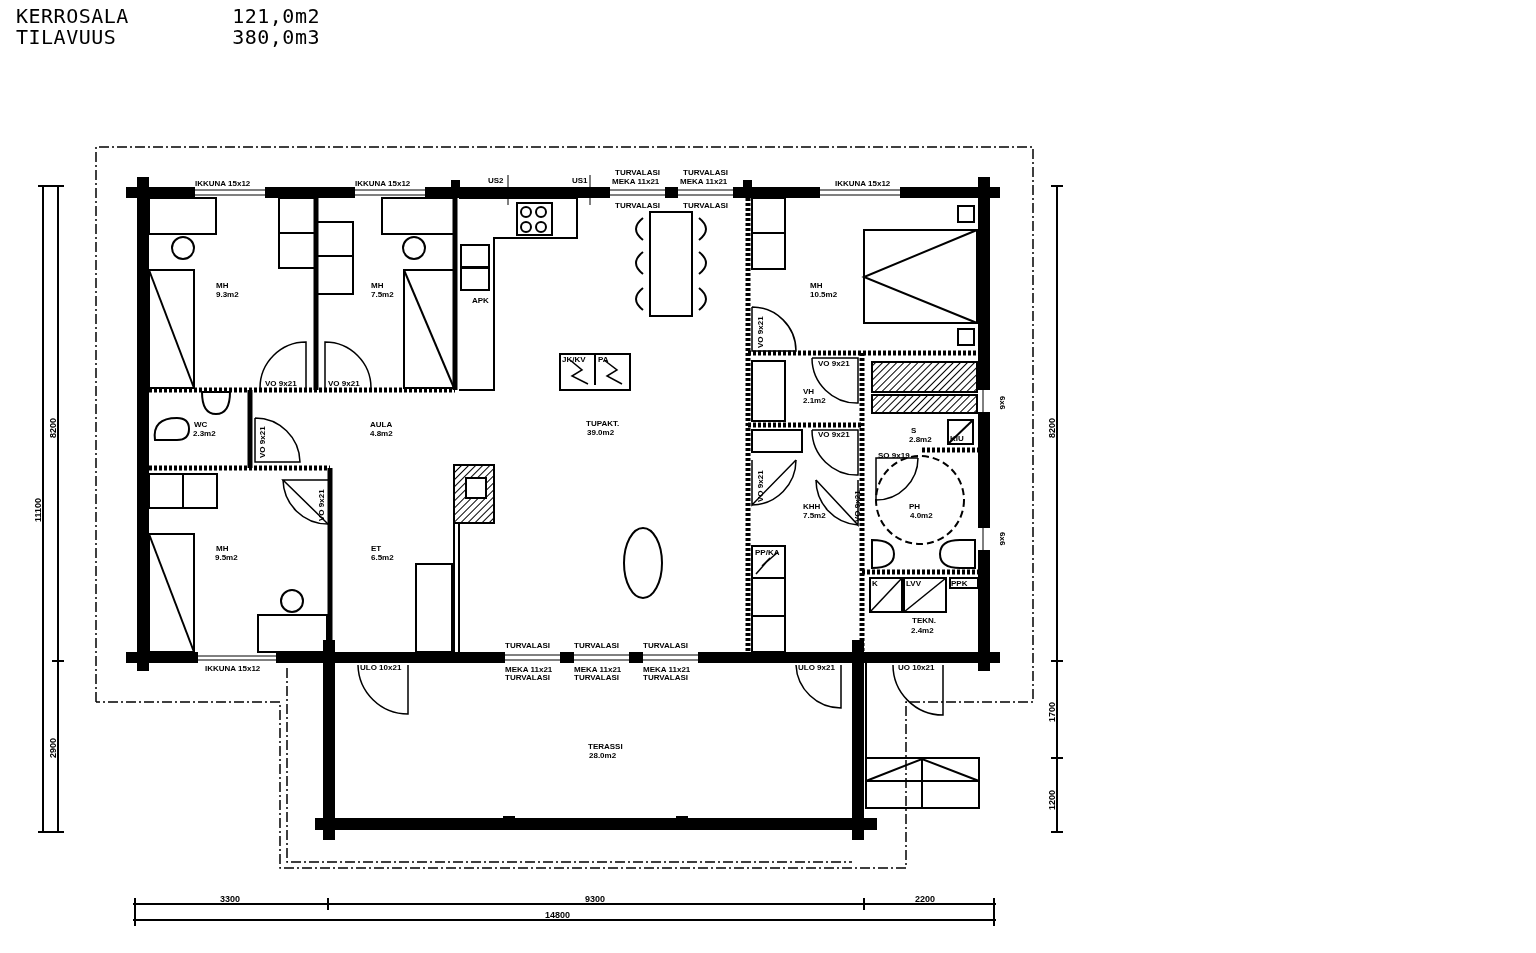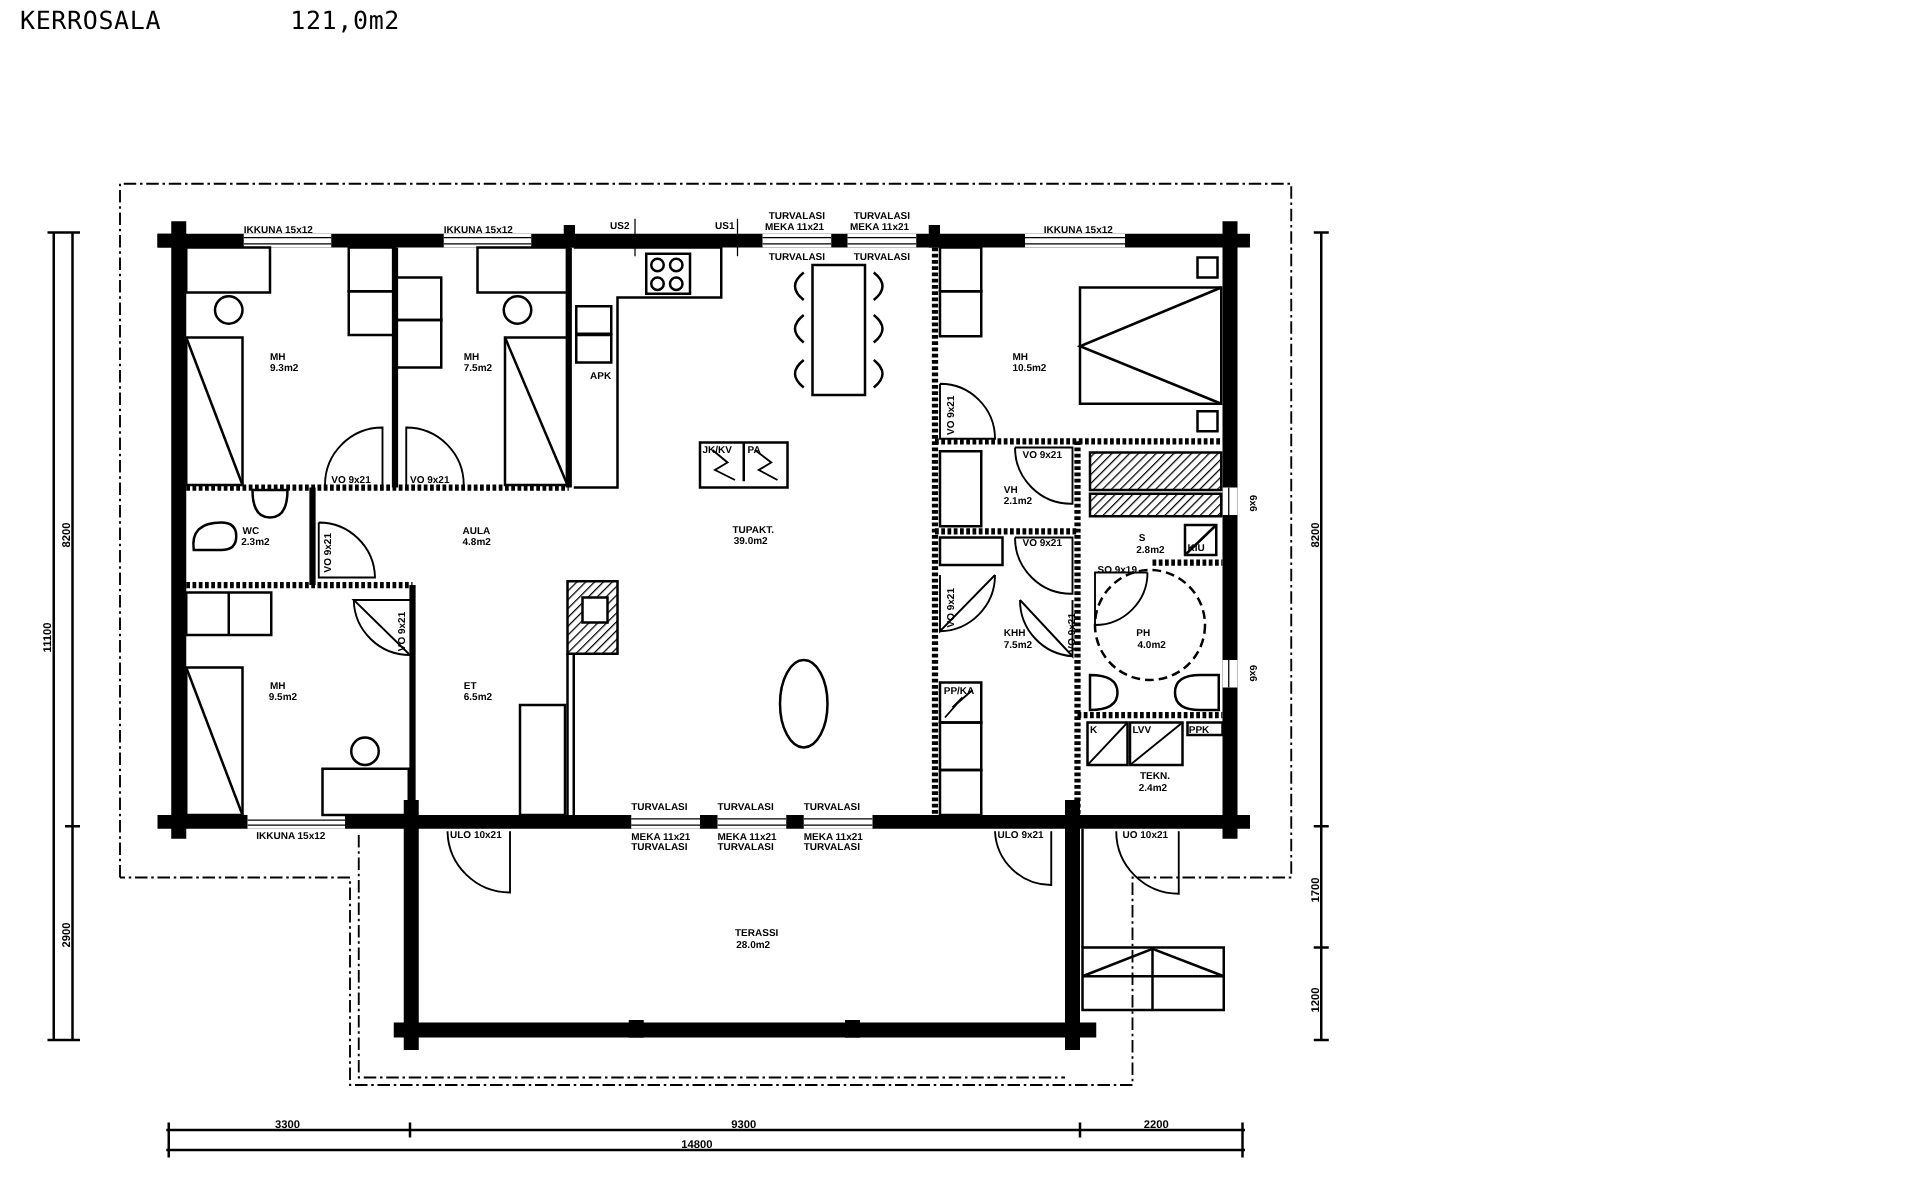--- a/index.html
+++ b/index.html
@@ -15,20 +15,24 @@
   .dim{font-size:9px;}
 </style>
 </head>
 <body>
 
 <div class="summary">
   <div class="row">
     <span class="lbl">KERROSALA</span>
     <span class="val">121,0m2</span>
   </div>
+  <div class="row">
+    <span class="lbl">TILAVUUS</span>
+    <span class="val">380,0m3</span>
+  </div>
 </div>
 
 <svg width="1536" height="953" viewBox="0 0 1536 953">
   <defs>
     <pattern id="hatch" patternUnits="userSpaceOnUse" width="5" height="5" patternTransform="rotate(45)">
       <line x1="0" y1="0" x2="0" y2="5" stroke="#000" stroke-width="2"></line>
     </pattern>
   </defs>
 
   <g fill="none" stroke="#000" stroke-width="1.5" stroke-dasharray="10,3,2,3">

